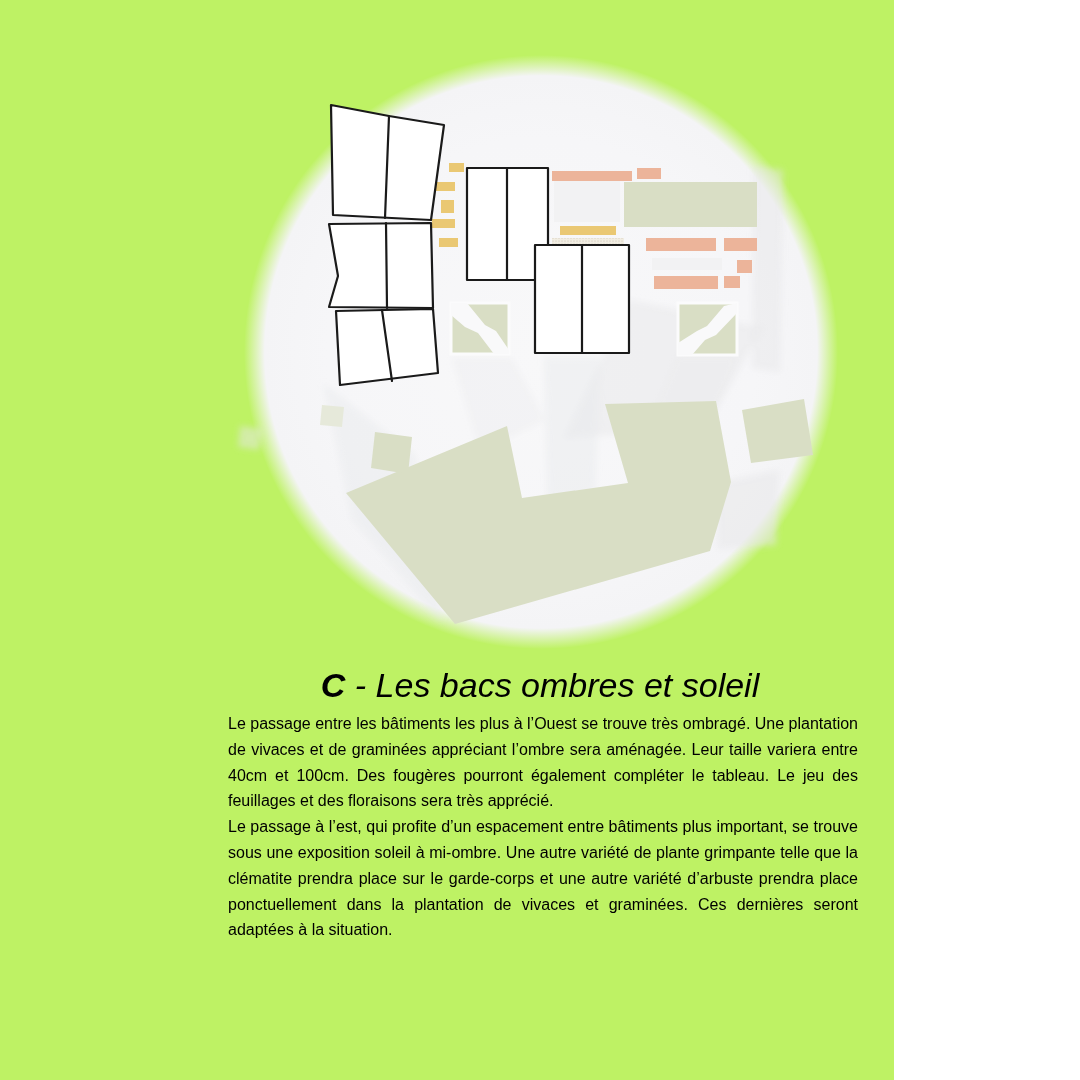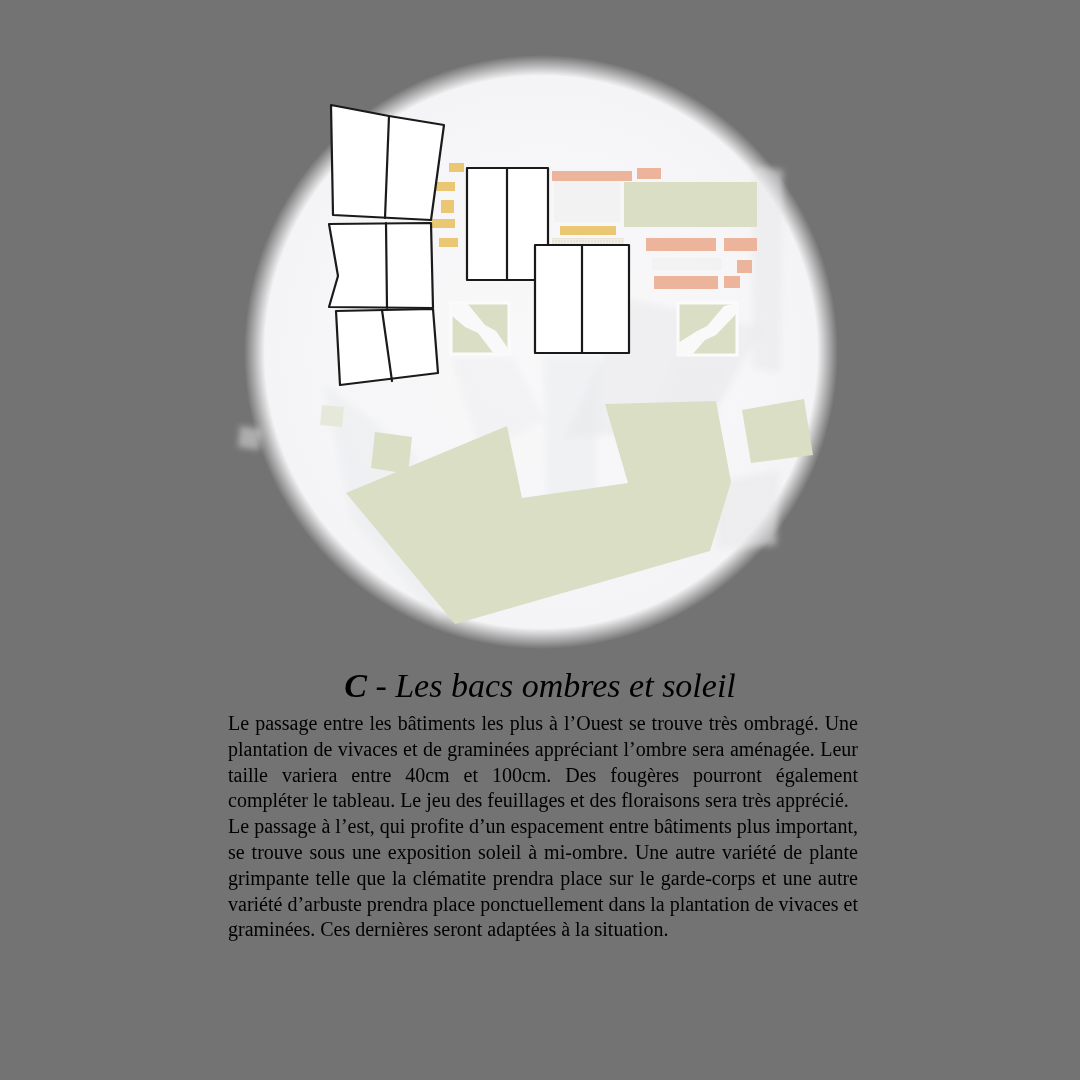--- a/index.html
+++ b/index.html
@@ -1,21 +1,21 @@
 <!DOCTYPE html>
 <html style="--gold: #eac873; --salmon: #ecb49a; --green: #d9dec5; --green_pale: #e6e9da; --court_gray: #f2f2f3; --path_gray: #e7e8ea; --circle_bg: #f7f7f8; --line: #1a1a1a;"><head>
 <meta charset="utf-8">
 <style>
   html,body{margin:0;padding:0;background:#fff;}
   .page{
     position:relative;
-    width:1080px;height:1080px;
-    background:#737373;
+    width:894px;height:1080px;
+    background:#bef264;
     overflow:hidden;
-    font-family:Liberation Serif, serif;
+    font-family:Liberation Sans, sans-serif;
   }
   .plan{position:absolute;left:0;top:0;}
 
   
   .c-gold{fill:var(--gold,#eac873);}
   .c-salmon{fill:var(--salmon,#ecb49a);}
   .c-green{fill:var(--green,#d9dec5);}
   .c-green-pale{fill:var(--green_pale,#e6e9da);}
   .c-court{fill:var(--court_gray,#f2f2f3);}
   .c-shade{fill:var(--path_gray,#e7e8ea);}
@@ -29,21 +29,21 @@
     text-align:center;
     font-style:italic;
     font-size:34px;line-height:1.1;
     color:#000;
     white-space:nowrap;
   }
   .title-letter{font-weight:bold;}
 
   .body-text{
     position:absolute;left:228px;top:711px;width:630px;
-    font-size:20px;line-height:25.8px;
+    font-size:16px;line-height:25.8px;
     text-align:justify;
     color:#000;
   }
   .body-text p{margin:0;}
 </style>
 </head>
 <body>
 
 <div class="page">
 

